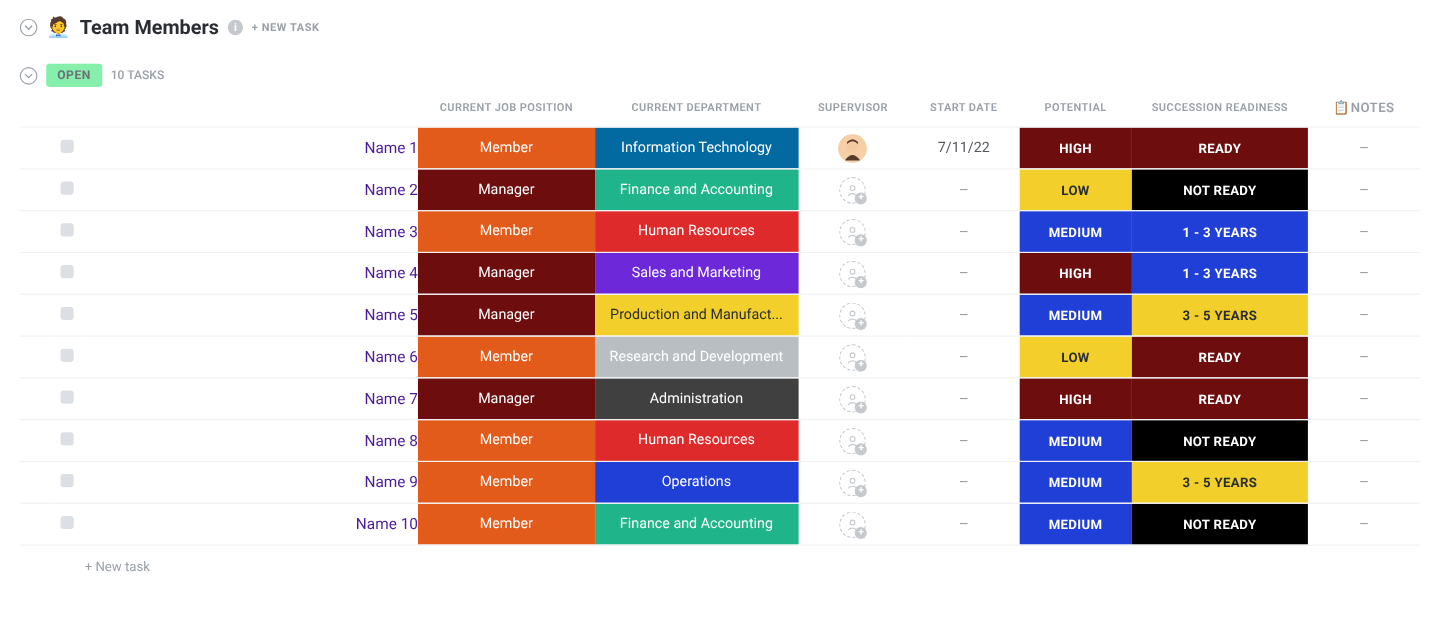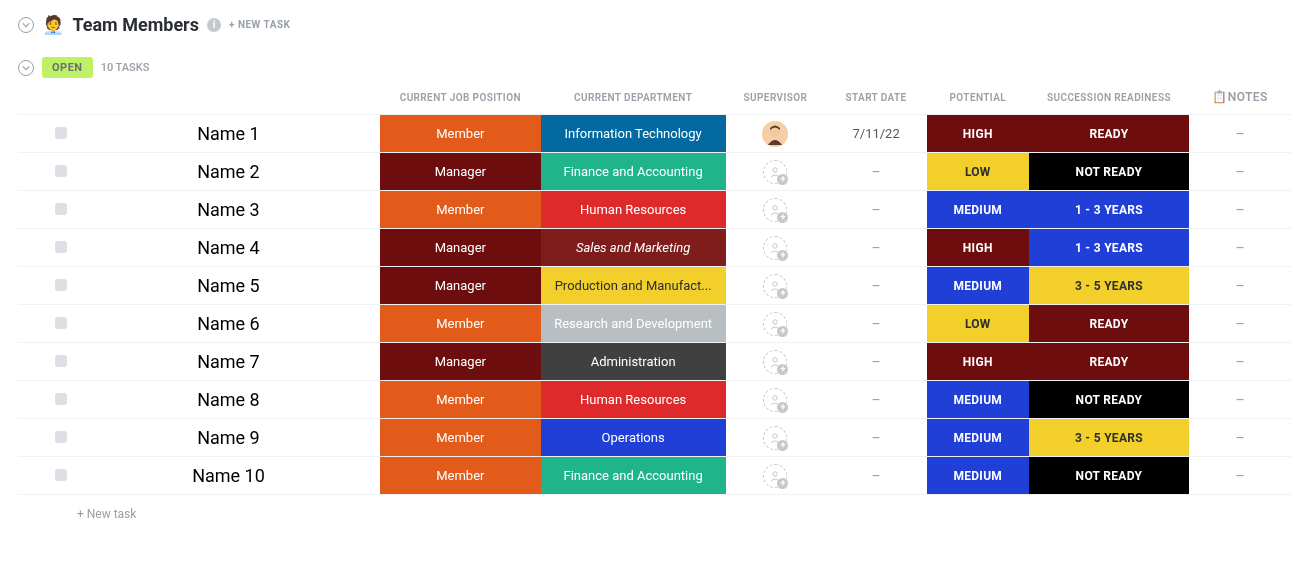--- a/index.html
+++ b/index.html
@@ -35,21 +35,21 @@
   .new-task-top {
     font-size: 10px; font-weight: 700; color: #9aa0a8;
     letter-spacing: 0.5px;
   }
 
   .group-header {
     display: flex; align-items: center; gap: 8px;
     padding: 6px 0;
   }
   .open-badge {
-    background: #bef264;
+    background: #86efac;
     color: #6b6f76;
     font-size: 11px;
     font-weight: 700;
     padding: 4px 10px;
     border-radius: 3px;
     letter-spacing: 0.5px;
   }
   .task-count {
     color: #9aa0a8;
     font-size: 11px;
@@ -82,24 +82,24 @@
   }
   th.left { text-align: left; }
   td {
     padding: 0;
     height: 38px;
     border-top: 1px solid #f0f1f3;
     vertical-align: middle;
     text-align: center;
   }
   td.name-cell {
-    text-align: center;
+    text-align: right;
     padding-left: 2px;
-    font-size: 18px;
-    color: #000000;
+    font-size: 14px;
+    color: #4c1d95;
   }
   .row-square {
     width: 12px; height: 12px;
     border-radius: 3px;
     background: #dcdfe4;
     display: inline-block;
   }
 
   .cell-badge {
     display: flex; align-items: center; justify-content: center;
@@ -288,21 +288,21 @@
           <td class="dash">–</td>
         </tr>
         <tr>
           <td></td>
           <td><span class="row-square"></span></td>
           <td class="name-cell">Name 4</td>
           <td>
             <div class="cell-badge" style="background:#6d0d0d;">Manager</div>
           </td>
           <td>
-            <div class="cell-badge" style="background:#7f1d1d;color:#fff;font-style:italic;">Sales and Marketing</div>
+            <div class="cell-badge" style="background:#6d28d9;color:#fff;">Sales and Marketing</div>
           </td>
           <td><span class="sup-empty">
               <svg width="12" height="12" viewBox="0 0 12 12" fill="none" stroke-width="1">
                 <circle cx="6" cy="4" r="2.2"></circle>
                 <path d="M2 11 Q6 7 10 11"></path>
               </svg>
               <span class="sup-plus">+</span>
             </span></td>
           <td class="dash">–</td>
           <td>

